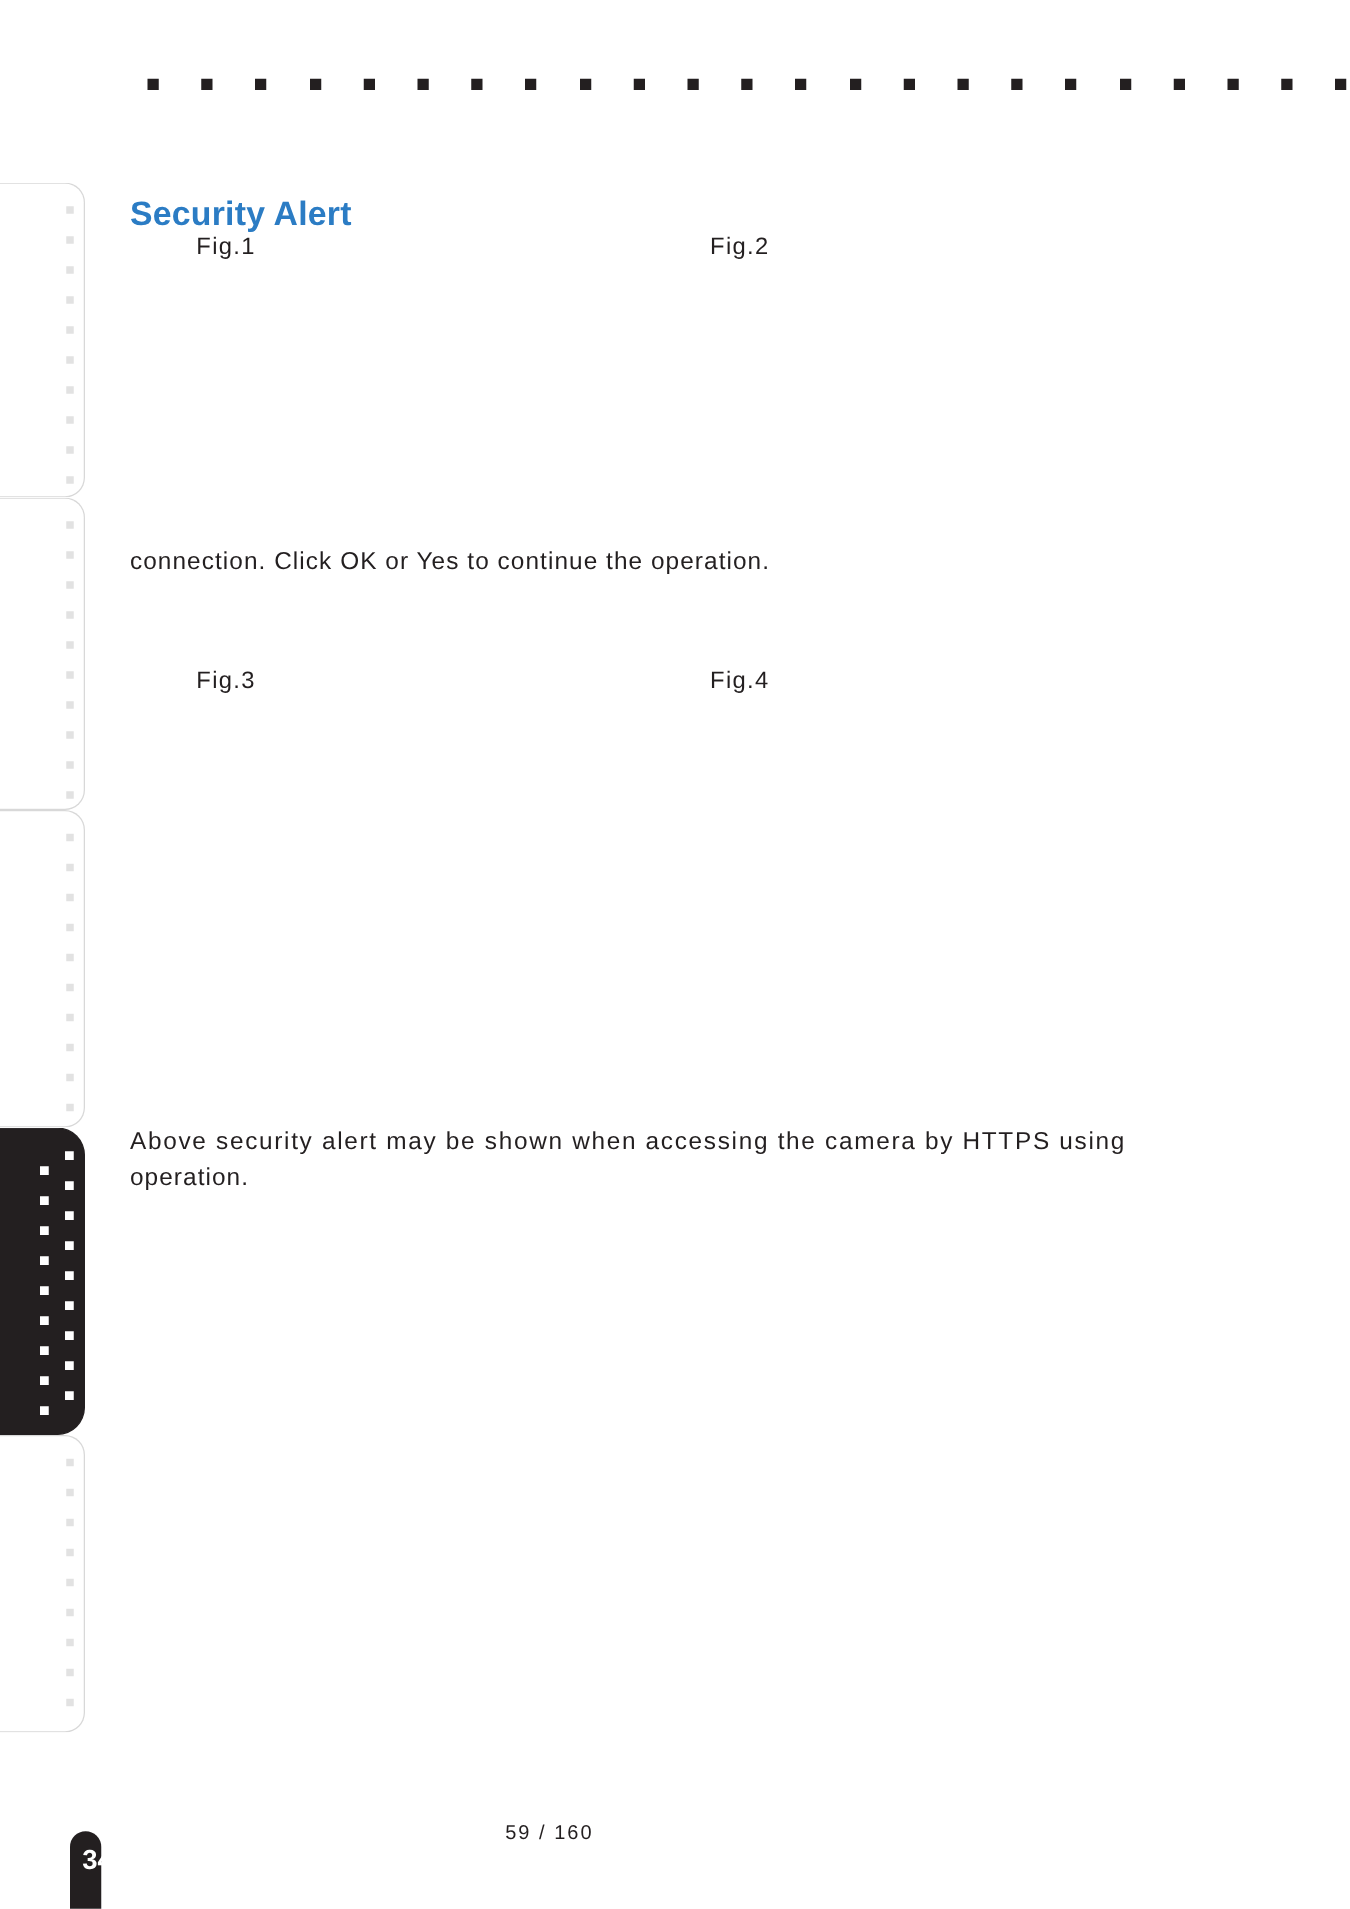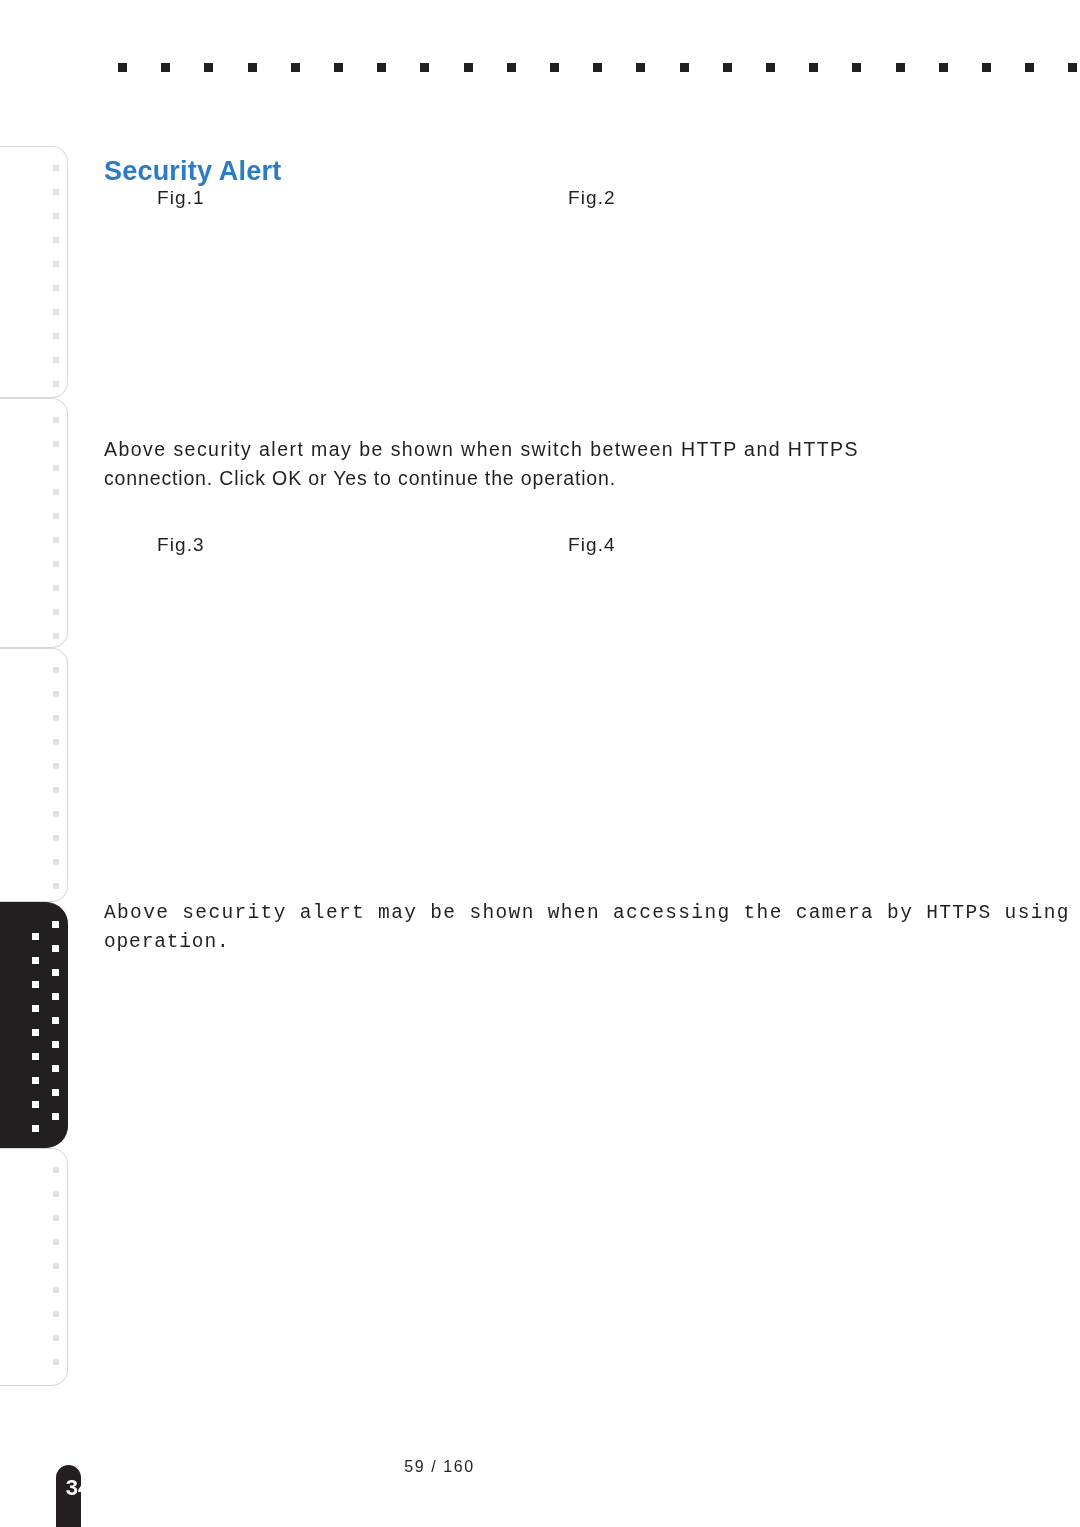--- a/index.html
+++ b/index.html
@@ -146,21 +146,21 @@
     white-space: nowrap;
   }
   .body-para .line.justified {
     letter-spacing: 1.45px;
   }
   .body-para .line.justified2 {
     letter-spacing: 1.35px;
   }
 
   #para-1 { top: 435px; }
-  #para-2 { top: 899px; font-family: Liberation Mono, monospace; }
+  #para-2 { top: 899px; }
 
   
   #footer {
     position: absolute;
     left: 0;
     top: 1458px;
     width: 879px;
     text-align: center;
     font-size: 16px;
     letter-spacing: 1.6px;
@@ -285,21 +285,20 @@
 <div id="content">
 
   <h1 id="page-title">Security Alert</h1>
 
   <div class="fig-row" id="fig-row-1">
     <span class="fig-label left">Fig.1</span>
     <span class="fig-label right">Fig.2</span>
   </div>
 
   <div class="body-para" id="para-1">
-    <span class="line justified">Above security alert may be shown when switch between HTTP and HTTPS</span>
     <span class="line">connection. Click OK or Yes to continue the operation.</span>
   </div>
 
   <div class="fig-row" id="fig-row-2">
     <span class="fig-label left">Fig.3</span>
     <span class="fig-label right">Fig.4</span>
   </div>
 
   <div class="body-para" id="para-2">
     <span class="line justified2">Above security alert may be shown when accessing the camera by HTTPS using</span>

